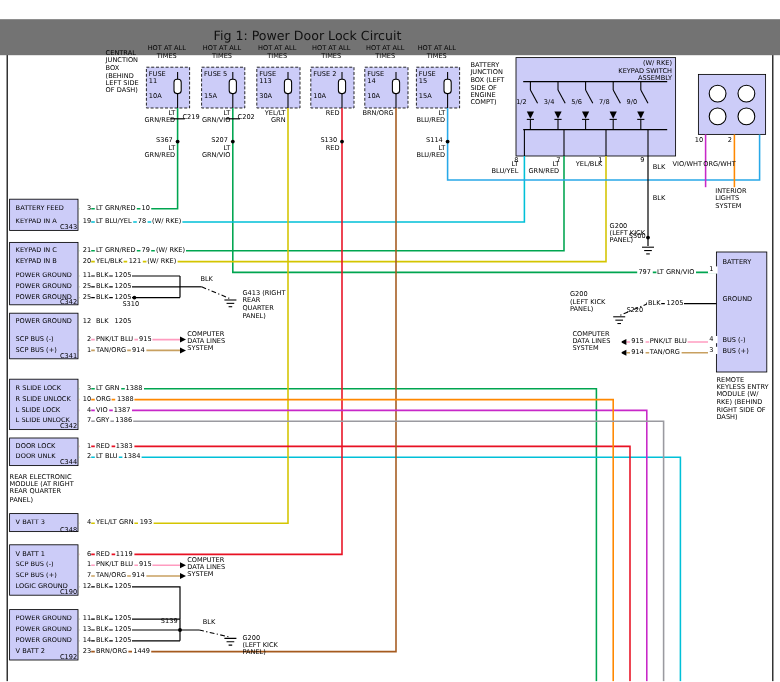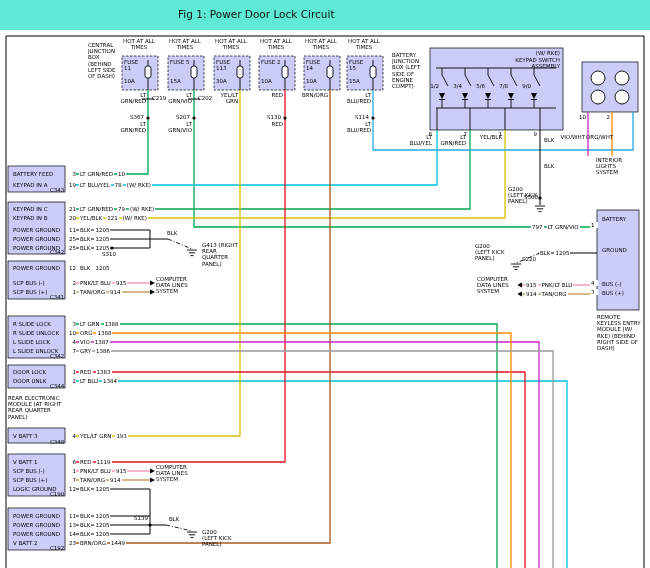--- a/index.html
+++ b/index.html
@@ -1,18 +1,18 @@
 <!DOCTYPE html>
 <html><head>
 <meta charset="utf-8">
 <style>
   html,body{margin:0;padding:0;background:#fff}
   .page{position:relative;width:650px;height:568px;background:#fff;overflow:hidden;
         font-family:"DejaVu Sans",sans-serif}
-  .hdr{position:absolute;left:0;top:0;width:650px;height:30px;background:#5eead4}
+  .hdr{position:absolute;left:0;top:16px;width:650px;height:30px;background:#737373}
   .hdr span{position:absolute;left:178px;top:8px;font-size:10.5px;color:#111;white-space:nowrap}
   svg.wires{position:absolute;left:0;top:0}
   .t{position:absolute;font-size:5.5px;line-height:6.2px;color:#000}
   .tr{text-align:right}
   .tc{text-align:center}
   .w{background:#fff;padding:0 1px}
   .row{position:absolute;left:10px;display:flex;align-items:center;height:8px;font-size:5.5px;color:#000}
   .row .lab{width:53px;padding-left:3px;flex:none;overflow:hidden;white-space:nowrap}
   .row .pin{width:10px;text-align:right;flex:none;background:#fff}
   .row .wi,.row .ci,.row .no{background:#fff;margin-left:3px;padding:0 1px;flex:none;white-space:nowrap}

